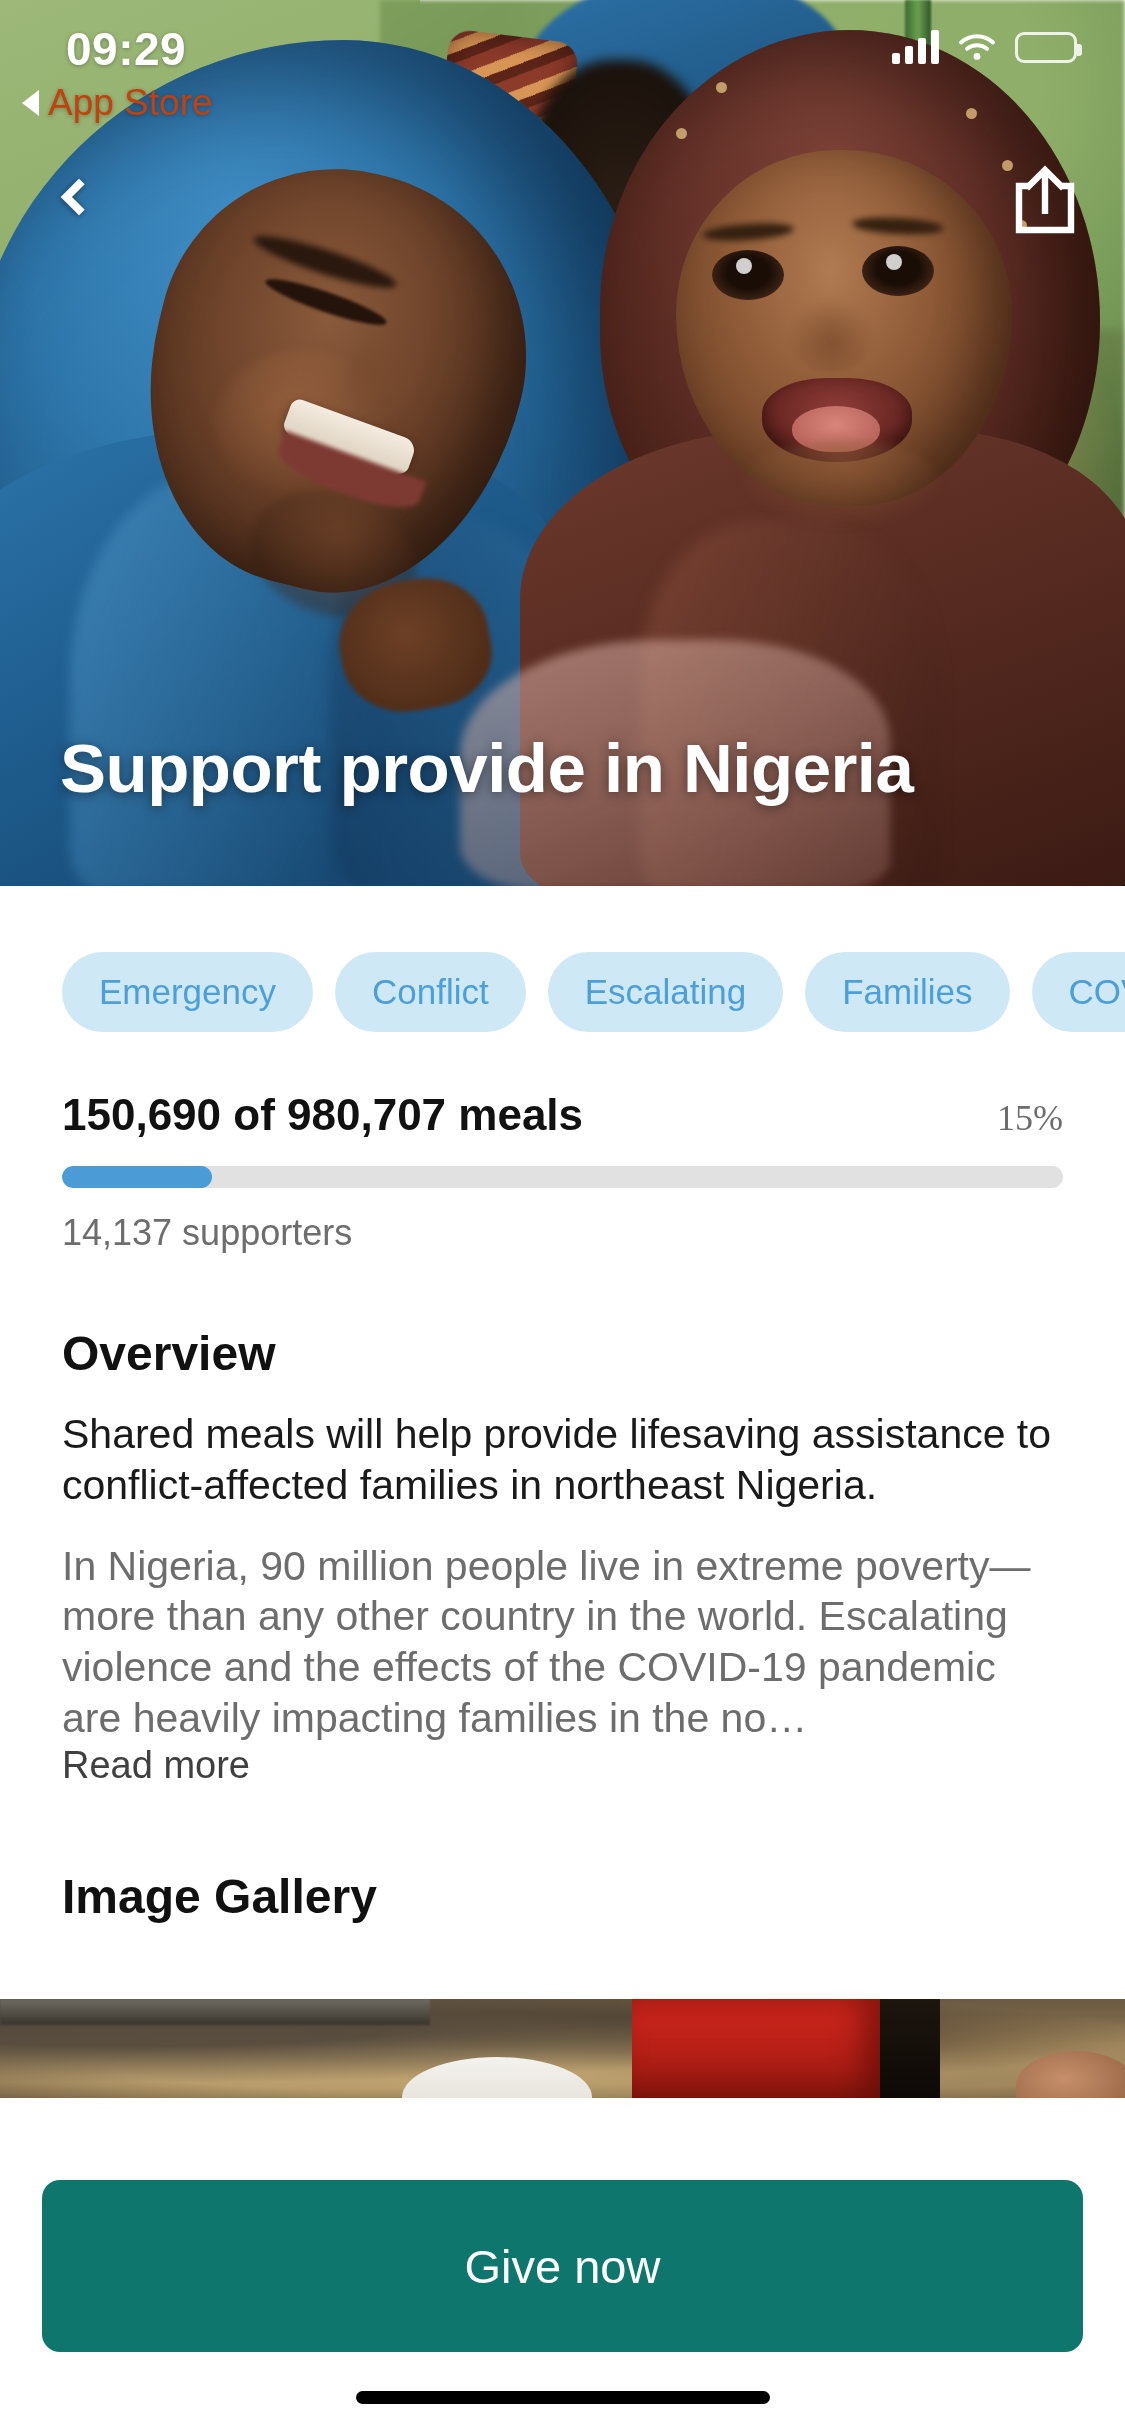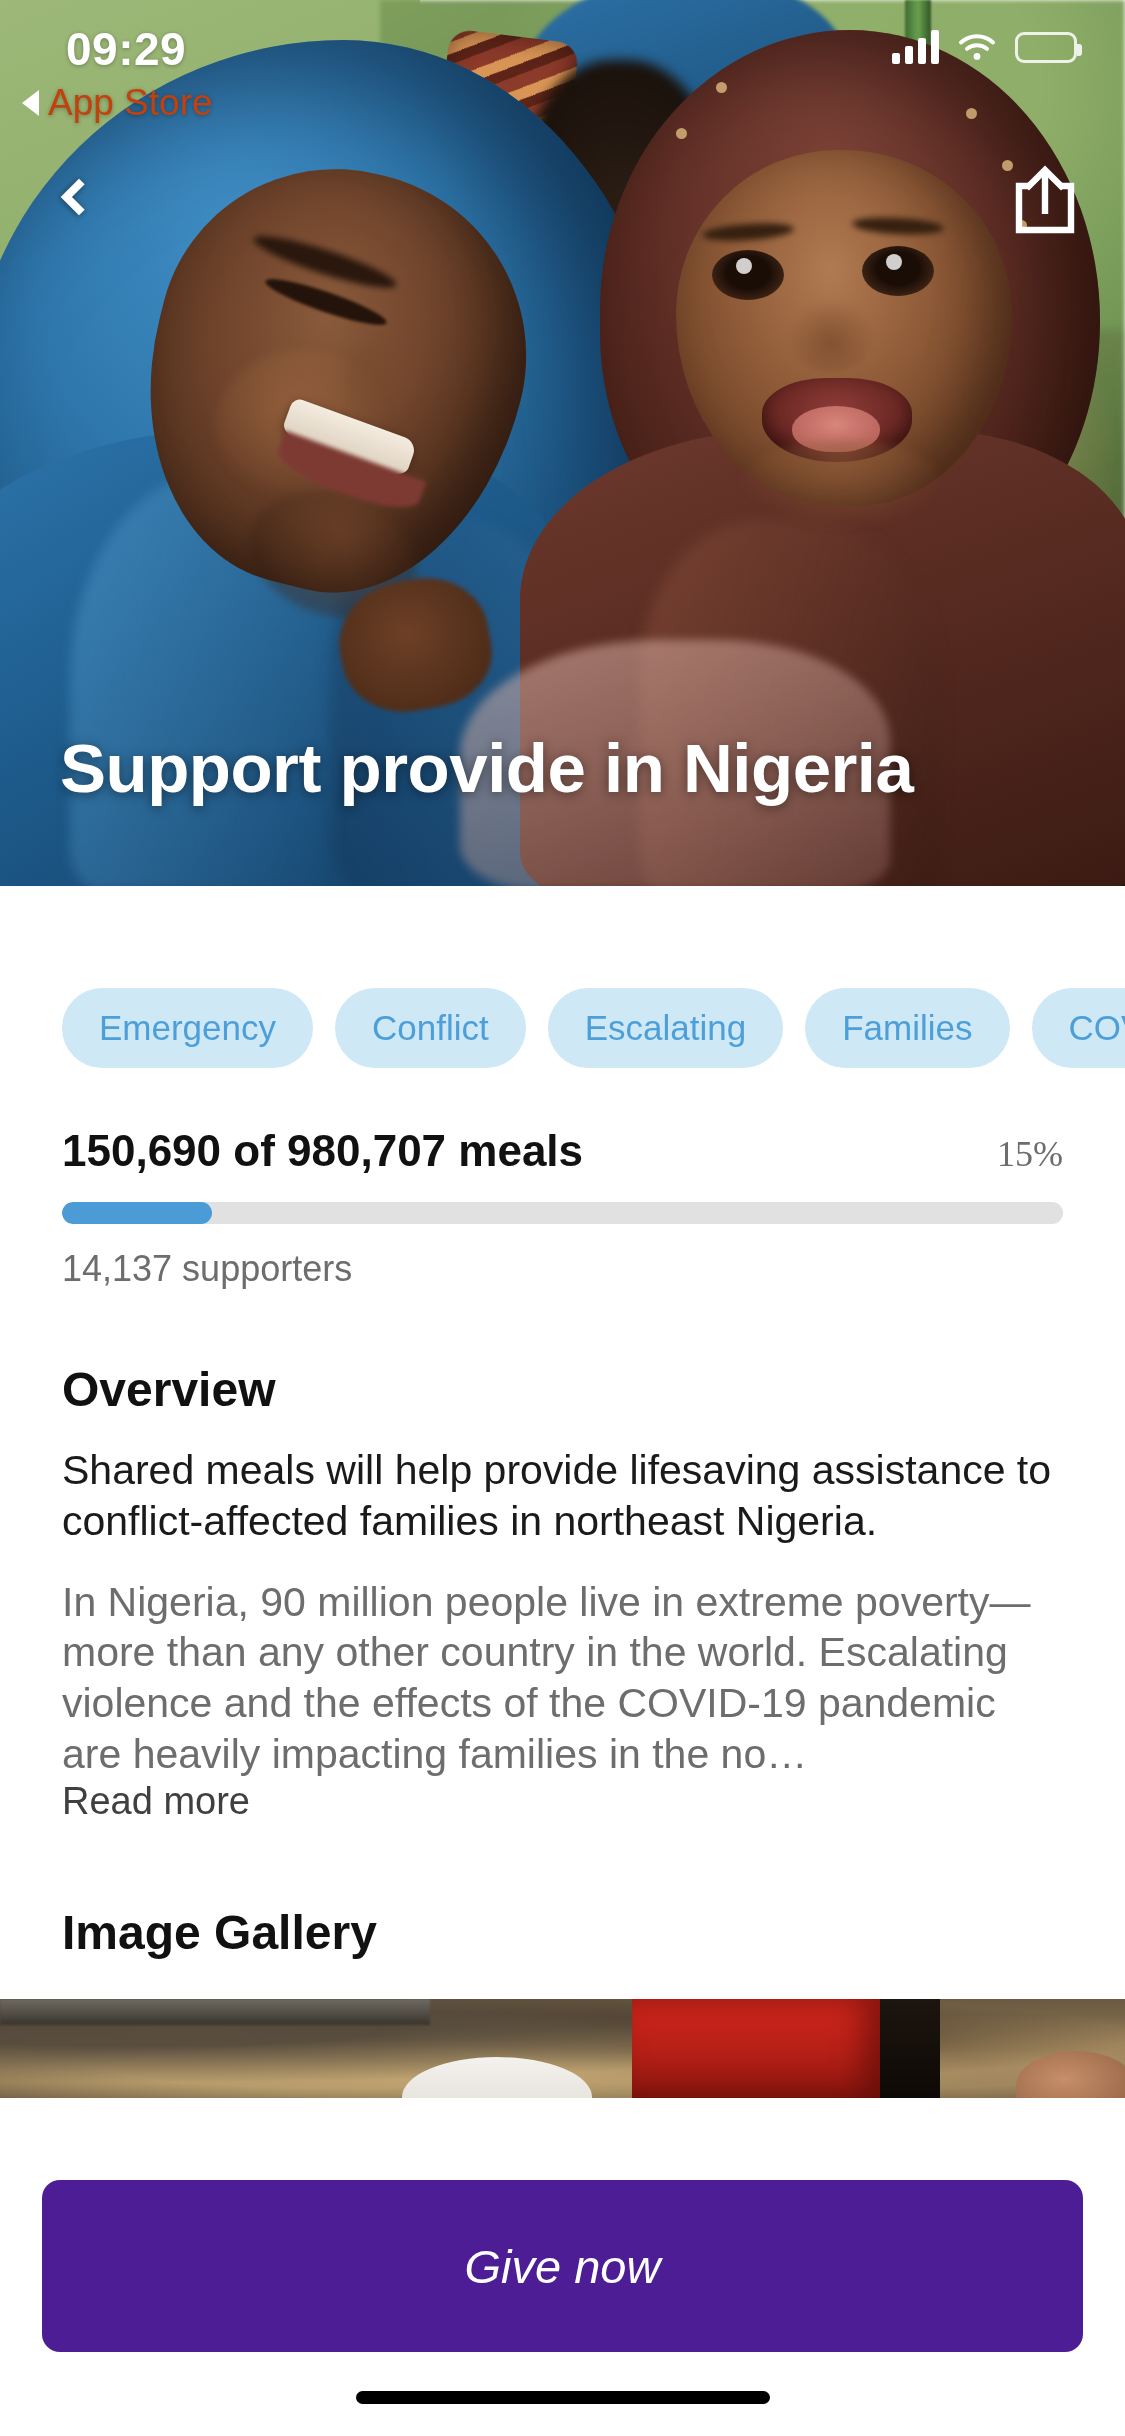--- a/index.html
+++ b/index.html
@@ -242,21 +242,21 @@
   .hero-share { position:absolute; right:42px; top:160px; width:76px; height:80px; z-index:30; }
 
   .hero-title {
     position:absolute; left:60px; bottom:78px; z-index:30;
     color:#fff; font-size:69px; font-weight:bold; letter-spacing:-.5px;
     text-shadow:0 2px 12px rgba(0,0,0,.45);
     white-space:nowrap;
   }
 
   
-  .content { position:absolute; left:0; top:886px; width:1125px;margin-top:36px; }
+  .content { position:absolute; left:0; top:886px; width:1125px; }
 
   .tags { display:flex; gap:22px; padding:66px 0 0 62px; }
   .tag {
     background:#cfe8f6; color:#4c9fd9;
     font-size:35px; border-radius:999px;
     padding:20px 37px; white-space:nowrap; flex:0 0 auto;
   }
 
   .progress-wrap { padding:58px 62px 0 62px; }
   .prog-head { display:flex; align-items:baseline; justify-content:space-between; }
@@ -459,17 +459,17 @@
   <div class="gallery">
     <div class="g-wall"></div>
     <div class="g-beam"></div>
     <div class="g-red"></div>
     <div class="g-door"></div>
     <div class="g-white"></div>
     <div class="g-person-r"></div>
   </div>
 
   <div class="bottombar">
-    <button class="give-btn" style="background: #4c1d95; font-style: italic;">Give now</button>
+    <button class="give-btn" style="background: #0f766e;">Give now</button>
     <div class="home-indicator"></div>
   </div>
 
 </div>
 
 </body></html>

